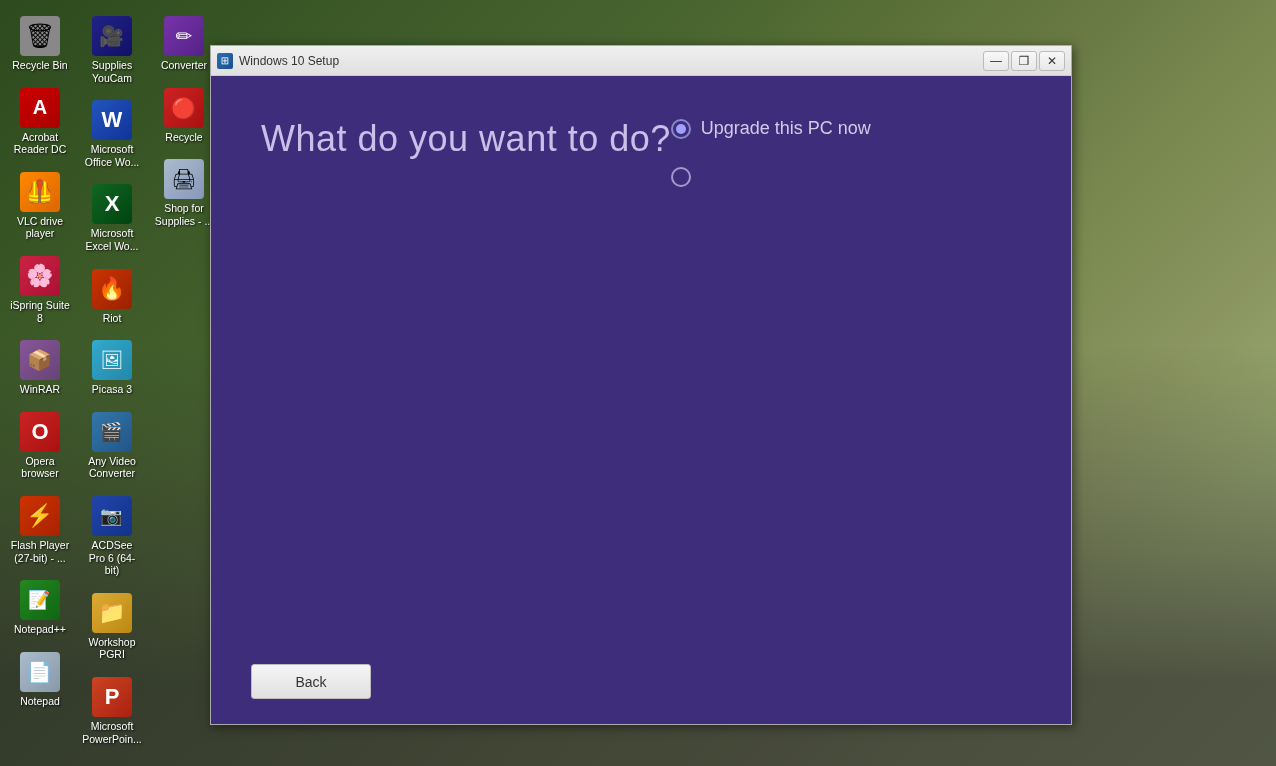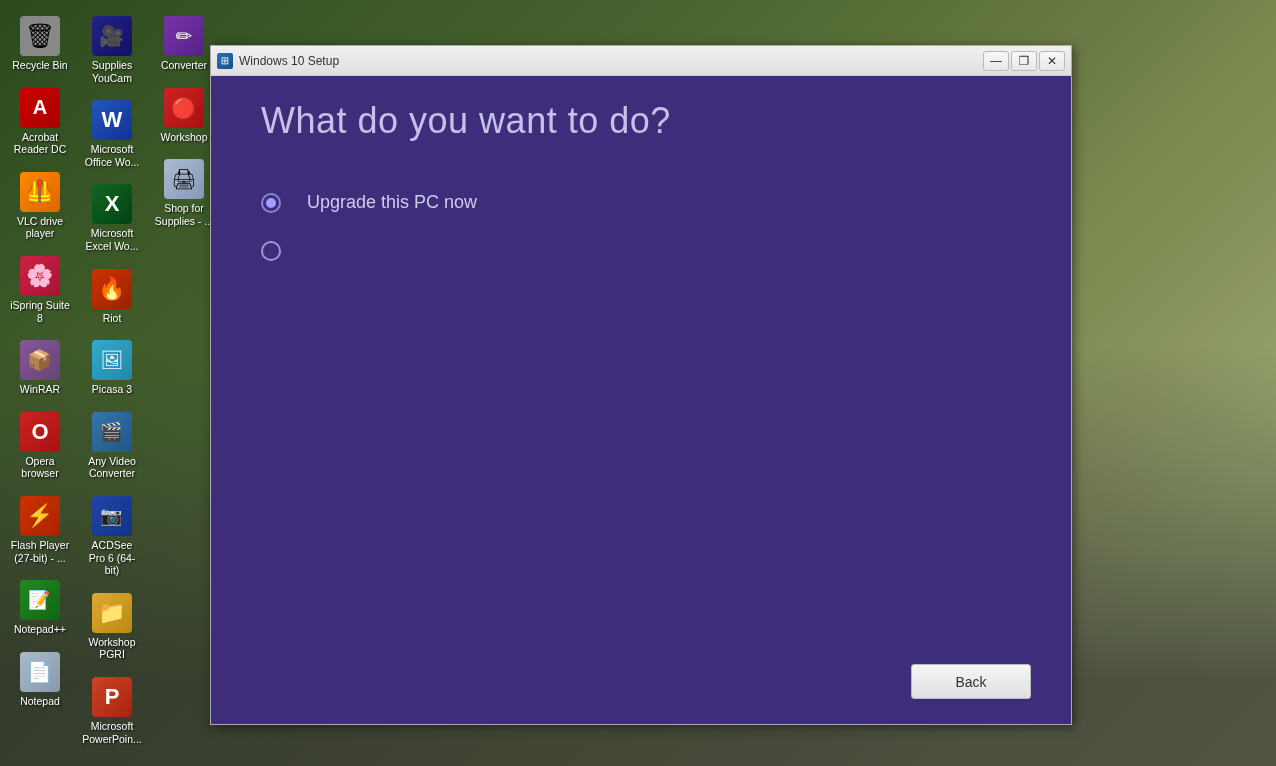--- a/index.html
+++ b/index.html
@@ -147,23 +147,23 @@
       border: 1px solid #bbb;
       background: linear-gradient(to bottom, #f8f8f8, #e8e8e8);
       color: #333;
       border-radius: 3px;
     }
 
     
     .window-content {
       flex: 1;
       background: #3d2d7a;
-      padding: 24px 50px 30px 50px;
-      display: flex;
-      flex-direction: column;
+      padding: 42px 50px 30px 50px;
+      display: flex;
+      flex-direction: row;
       justify-content: space-between;
     }
 
     .main-title {
       font-size: 36px;
       color: #c8c0e8;
       font-weight: 300;
       margin-bottom: 50px;
       letter-spacing: 0.5px;
     }
@@ -171,21 +171,21 @@
     .options-area {
       display: flex;
       flex-direction: column;
       gap: 28px;
       flex: 1;
     }
 
     .option-row {
       display: flex;
       align-items: center;
-      gap: 26px;
+      gap: 10px;
       cursor: pointer;
     }
 
     .radio-btn {
       width: 20px;
       height: 20px;
       border-radius: 50%;
       border: 2px solid #a09ad0;
       display: flex;
       align-items: center;
@@ -214,20 +214,21 @@
     }
 
     
     .window-footer {
       background: #3d2d7a;
       padding: 15px 40px 25px;
       display: flex;
       justify-content: flex-end;
       gap: 12px;
       flex-shrink: 0;
+      flex-direction: column;
     }
 
     .footer-btn {
       width: 120px;
       height: 35px;
       background: linear-gradient(to bottom, #f5f5f5, #e0e0e0);
       border: 1px solid #bbb;
       border-radius: 3px;
       font-size: 14px;
       color: #333;
@@ -344,21 +345,21 @@
     <div class="icon-img ic-ppt" style="font-size:22px;color:#fff;font-weight:bold;">P</div>
     <span class="icon-label">Microsoft PowerPoin...</span>
   </div>
 
   <div class="desktop-icon">
     <div class="icon-img ic-lightshot" style="font-size:20px;color:#fff;">✏</div>
     <span class="icon-label">Converter</span>
   </div>
   <div class="desktop-icon">
     <div class="icon-img ic-ccleaner" style="font-size:20px;color:#fff;">🔴</div>
-    <span class="icon-label">Workshop</span>
+    <span class="icon-label">Recycle</span>
   </div>
   <div class="desktop-icon">
     <div class="icon-img ic-shop" style="font-size:20px;">🖨</div>
     <span class="icon-label">Shop for Supplies - ...</span>
   </div>
 </div>
 
 <div class="window">
 
   <div class="window-titlebar">

